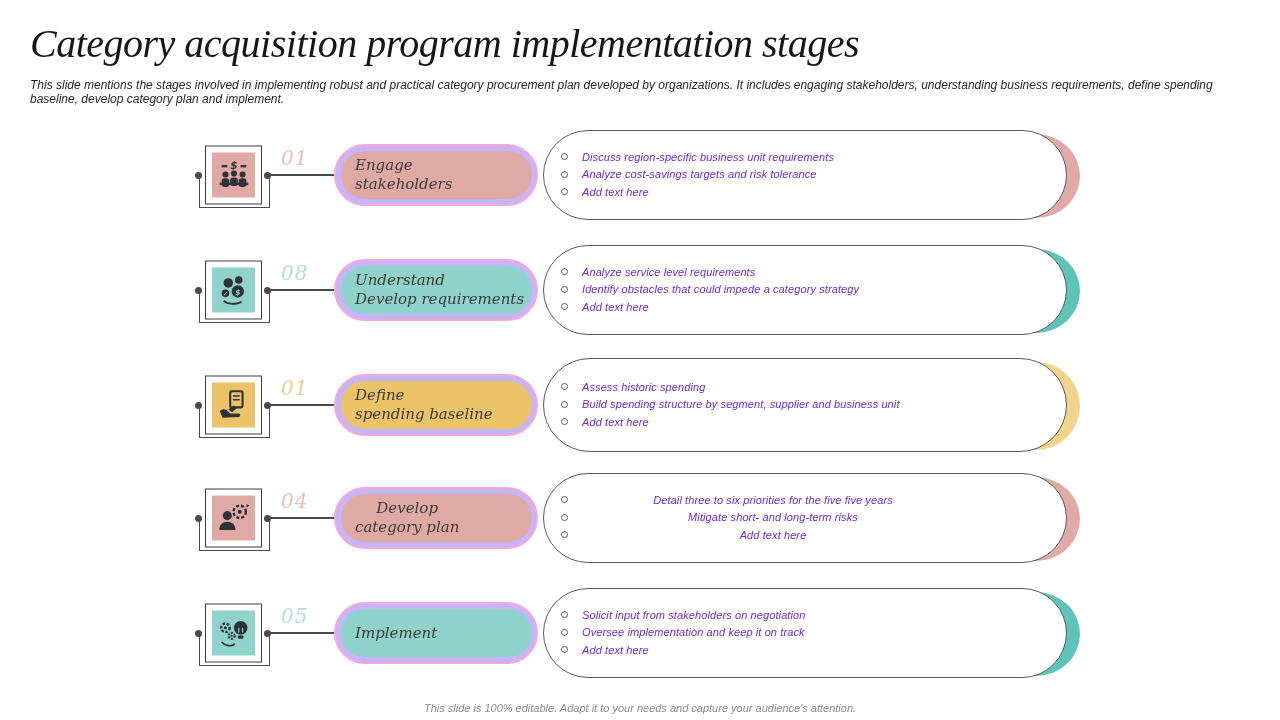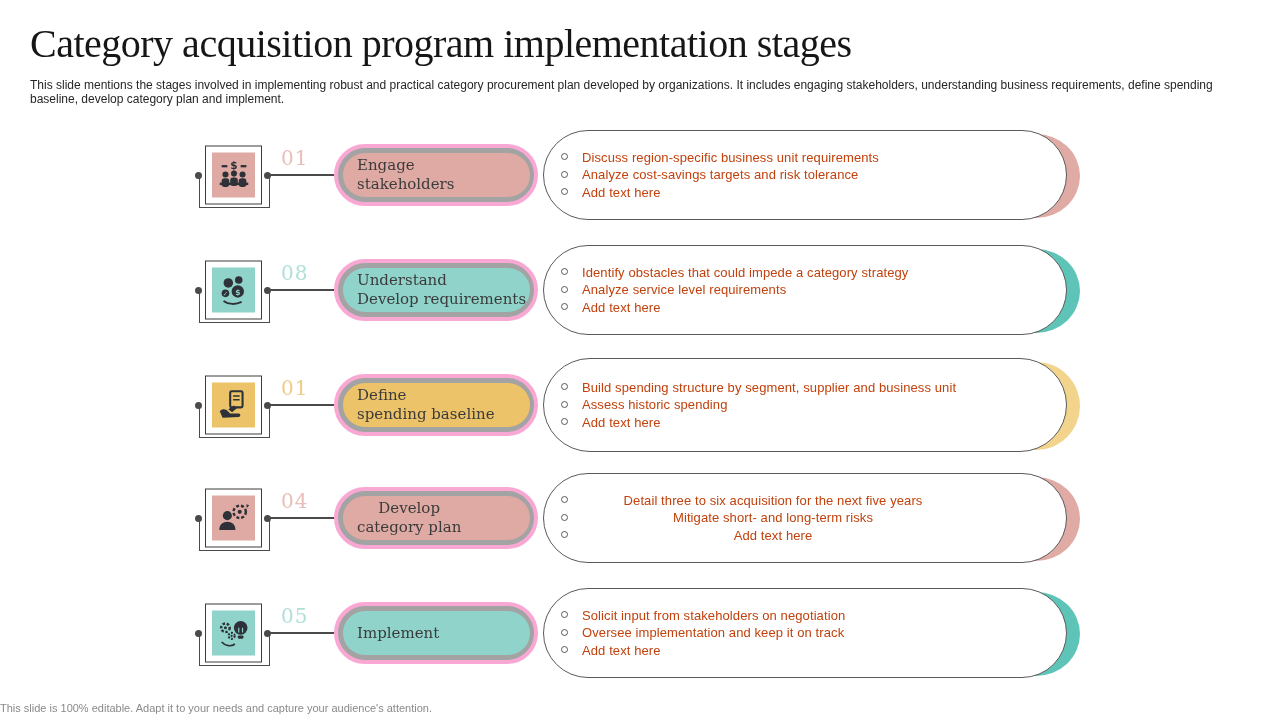--- a/index.html
+++ b/index.html
@@ -1,17 +1,17 @@
 <!DOCTYPE html>
 <html><head>
 <meta charset="utf-8">
 <style>
   html,body{margin:0;padding:0;background:#ffffff;}
   .slide{position:relative;width:1280px;height:720px;background:#ffffff;overflow:hidden;
-         font-family:"Liberation Sans",sans-serif;}
+         font-family:"Liberation Sans",sans-serif;font-style:italic;}
 
   .title{position:absolute;left:30px;top:22px;width:1000px;
          font-family:"Liberation Serif",serif;font-size:40px;line-height:44px;
          letter-spacing:-0.5px;color:#161616;font-weight:400;}
   .subtitle{position:absolute;left:30px;top:78px;width:1218px;
             font-size:12px;line-height:14px;color:#262626;}
 
   .stage-row{position:absolute;left:0;width:1280px;}
 
   .dot{position:absolute;width:7px;height:7px;border-radius:50%;background:#4a4a4a;
@@ -28,41 +28,41 @@
   .icon-fill{position:absolute;left:6px;right:6px;top:6px;bottom:6px;background:var(--fill);
              display:flex;align-items:center;justify-content:center;}
   .icon-fill svg{display:block;}
   .sicon{fill:#2e3238;}
 
   .stage-number{position:absolute;left:281px;top:50%;margin-top:-32px;
                 font-family:"DejaVu Serif",serif;font-size:20px;line-height:30px;
                 color:var(--light);letter-spacing:1px;}
 
   .pill{position:absolute;left:334px;top:50%;transform:translateY(-50%);
-        width:204px;height:62px;border:4px solid #f9a8d4;border-radius:32px;
-        background:#a3a3a3;box-sizing:border-box;}
+        width:204px;height:62px;border:2px solid #f9a8d4;border-radius:32px;
+        background:#c4b5fd;box-sizing:border-box;}
   .pill-fill{position:absolute;left:5px;right:4px;top:5px;bottom:5px;
              border-radius:26px;background:var(--fill);}
   .pill-label{position:absolute;left:19px;top:0;bottom:0;right:6px;display:flex;align-items:center;
               font-family:"DejaVu Serif",serif;font-size:15px;line-height:19px;color:#3b3b3b;
               white-space:pre-line;}
 
   .panel-wrap{position:absolute;left:543px;top:0;width:524px;height:100%;}
   .crescent{position:absolute;right:-13px;top:4px;width:88px;height:calc(100% - 6px);
             border-radius:50%;background:var(--crescent);}
   .panel{position:absolute;left:0;right:0;top:0;bottom:0;background:#fff;
          border:1px solid #5a5a5a;border-radius:47px;box-sizing:border-box;
          display:flex;align-items:center;}
   .bullets{list-style:none;margin:0;padding:0 0 0 17px;}
   .bullets li{display:flex;align-items:flex-start;}
   .bmark{flex:0 0 auto;width:7px;height:7px;border:1.4px solid #5a5a5a;border-radius:50%;
          margin:4.5px 14px 0 0;box-sizing:border-box;}
-  .btext{width:382px;font-size:13px;line-height:17.5px;color:#c2410c;letter-spacing:0.1px;}
-
-  .footer{position:absolute;left:0;bottom:6px;width:1280px;text-align:left;
+  .btext{width:382px;font-size:11px;line-height:17.5px;color:#6d28d9;letter-spacing:0.1px;}
+
+  .footer{position:absolute;left:0;bottom:6px;width:1280px;text-align:center;
           font-size:11px;color:#8a8a8a;}
 </style>
 </head>
 <body>
 
 <div class="slide">
 
   <div class="title">Category acquisition program implementation stages</div>
   <div class="subtitle">This slide mentions the stages involved in implementing  robust and practical category procurement plan developed by organizations. It includes engaging stakeholders, understanding business requirements, define spending baseline, develop category plan and implement.</div>
 
@@ -137,25 +137,25 @@
       <div class="pill-fill"></div>
       <div class="pill-label">Understand
 Develop requirements</div>
     </div>
     <div class="panel-wrap">
       <div class="crescent"></div>
       <div class="panel">
         <ul class="bullets">
           <li>
               <span class="bmark"></span>
+              <span class="btext">Analyze service level requirements</span>
+            </li>
+          <li>
+              <span class="bmark"></span>
               <span class="btext">Identify obstacles that could impede a category strategy</span>
-            </li>
-          <li>
-              <span class="bmark"></span>
-              <span class="btext">Analyze service level requirements</span>
             </li>
           <li>
               <span class="bmark"></span>
               <span class="btext">Add text here</span>
             </li>
         </ul>
       </div>
     </div>
   </div>
 
@@ -180,25 +180,25 @@
       <div class="pill-fill"></div>
       <div class="pill-label">Define
 spending baseline</div>
     </div>
     <div class="panel-wrap">
       <div class="crescent"></div>
       <div class="panel">
         <ul class="bullets">
           <li>
               <span class="bmark"></span>
+              <span class="btext">Assess historic spending</span>
+            </li>
+          <li>
+              <span class="bmark"></span>
               <span class="btext">Build spending structure by segment, supplier and business unit</span>
-            </li>
-          <li>
-              <span class="bmark"></span>
-              <span class="btext">Assess historic spending</span>
             </li>
           <li>
               <span class="bmark"></span>
               <span class="btext">Add text here</span>
             </li>
         </ul>
       </div>
     </div>
   </div>
 
@@ -223,21 +223,21 @@
       <div class="pill-fill"></div>
       <div class="pill-label">Develop
 category plan</div>
     </div>
     <div class="panel-wrap">
       <div class="crescent"></div>
       <div class="panel">
         <ul class="bullets">
           <li>
               <span class="bmark"></span>
-              <span class="btext">Detail three to six acquisition for the next five years</span>
+              <span class="btext">Detail three to six priorities for the five five years</span>
             </li>
           <li>
               <span class="bmark"></span>
               <span class="btext">Mitigate  short- and long-term risks</span>
             </li>
           <li>
               <span class="bmark"></span>
               <span class="btext">Add text here</span>
             </li>
         </ul>

